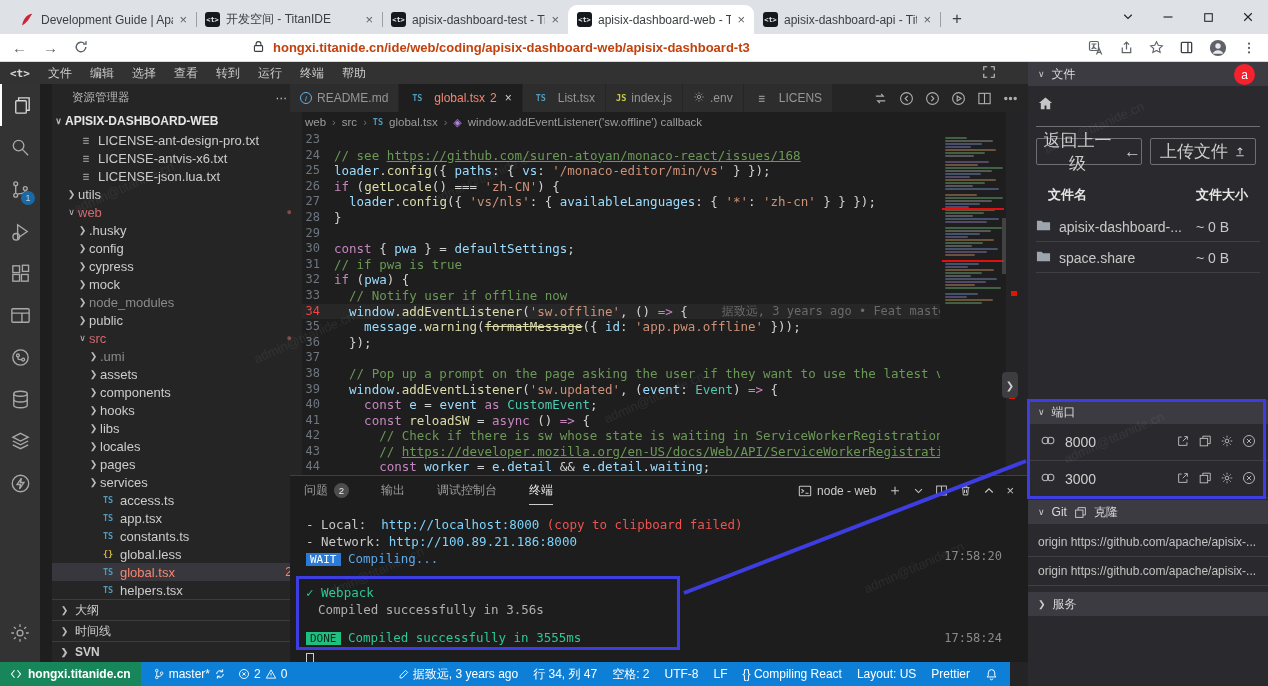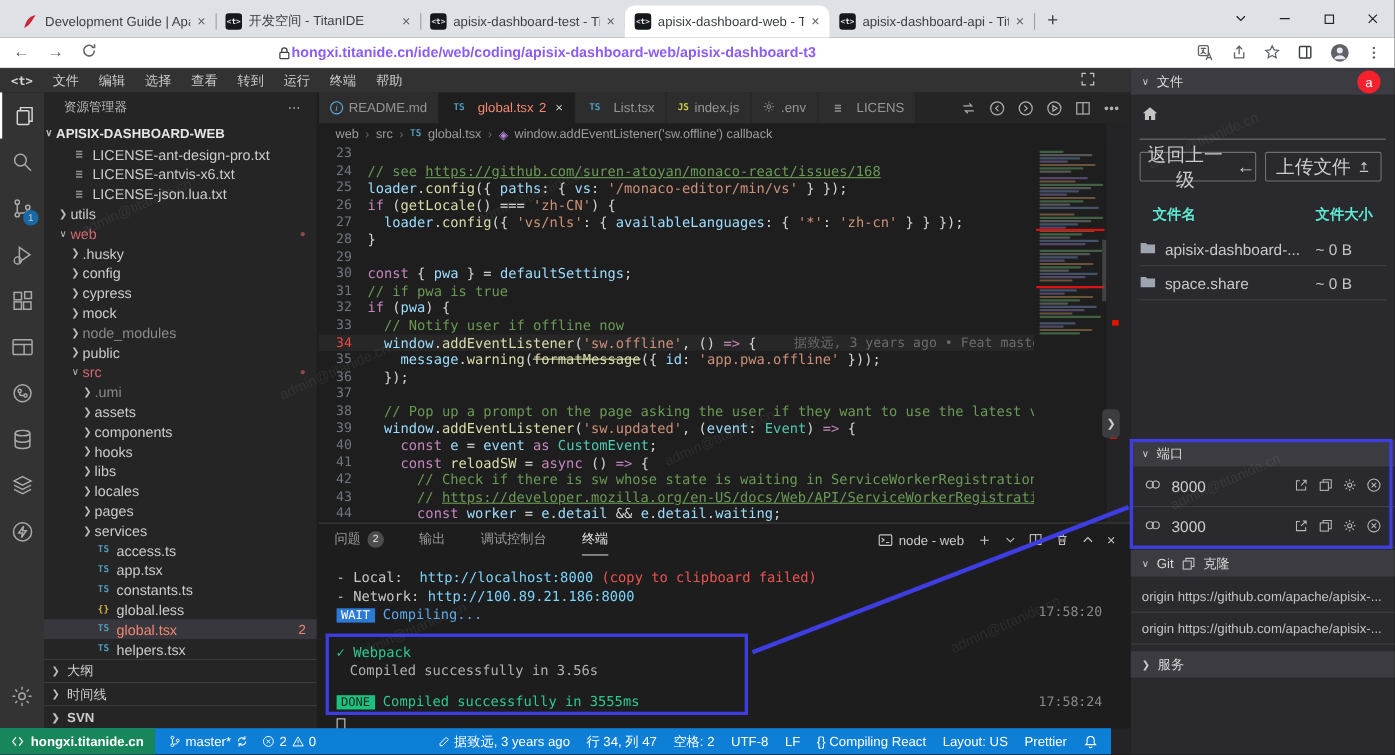--- a/index.html
+++ b/index.html
@@ -15,37 +15,37 @@
 .btab-label{flex:1;white-space:nowrap;overflow:hidden;text-overflow:clip}
 .btab-close{font-size:13px;color:#5f6368;line-height:1}
 .fav-t{width:15px;height:15px;background:#15181c;color:#e8eaed;border-radius:3px;font-size:7px;display:flex;align-items:center;justify-content:center;font-weight:bold;flex:none;font-family:"DejaVu Sans Mono",monospace}
 .fav-svg{width:16px;height:16px;flex:none}
 .newtab{width:26px;height:26px;font-size:17px;color:#3c4043;display:flex;align-items:center;justify-content:center;margin:0 4px 2px}
 .wctrls{margin-left:auto;display:flex;height:34px;align-items:center}
 .wc{width:40px;height:34px;display:flex;align-items:center;justify-content:center;font-size:12px;color:#202124}
 .wc svg{stroke:#202124}
 .toolbar{position:absolute;top:34px;left:0;width:1268px;height:28px;background:#fff;display:flex;align-items:center;padding:0 12px;border-bottom:1px solid #d5d8dc}
 .nav-ic{color:#5f6368;font-size:15px;margin-right:16px;line-height:1}
-.omni{flex:1;display:flex;align-items:flex-end;padding-left:148px;font-size:13px;color:#8b5cf6;white-space:nowrap;overflow:hidden}
+.omni{flex:1;display:flex;align-items:flex-start;gap:8px;padding-left:148px;font-size:13px;color:#c2410c;white-space:nowrap;overflow:hidden}
 .br-icons{display:flex;align-items:center;gap:15px;margin-left:12px}
 .br-icons svg{display:block}
 
 
 .menubar{position:absolute;top:62px;left:0;width:1028px;height:22px;background:#323233;display:flex;align-items:center;color:#cccccc;font-size:12px;z-index:2}
 .logo{margin:0 9px 0 10px;color:#d7d7d7;font-family:"DejaVu Sans Mono",monospace;font-size:11px;font-weight:bold}
 .menu-item{padding:0 9px;cursor:default}
 .fullscreen-btn{margin-left:auto;margin-right:32px}
 
 .activitybar{position:absolute;top:84px;left:0;width:40px;height:578px;background:#333333;display:flex;flex-direction:column;align-items:center;z-index:2}
 .ab-item{width:40px;height:42px;display:flex;align-items:center;justify-content:center;position:relative;opacity:.72}
 .ab-item.active{opacity:1;border-left:2px solid #fff}
 .ab-badge{position:absolute;bottom:5px;right:5px;min-width:14px;height:14px;border-radius:8px;background:#0d7fd4;color:#fff;font-size:9px;display:flex;align-items:center;justify-content:center;padding:0 3px}
 .ab-gear{margin-top:auto;margin-bottom:8px}
 
-.sidebar{position:absolute;top:84px;left:38px;width:250px;height:578px;background:#252526;color:#cccccc;font-size:13px;overflow:hidden;z-index:1}
+.sidebar{position:absolute;top:84px;left:52px;width:250px;height:578px;background:#252526;color:#cccccc;font-size:13px;overflow:hidden;z-index:1}
 .sb-header{height:27px;display:flex;align-items:center;padding:0 14px 0 20px;font-size:11.5px;color:#b8b8b8}
 .sb-header .dots{margin-left:auto;color:#c5c5c5;letter-spacing:1px}
 .sb-root{height:20px;display:flex;align-items:center;font-weight:bold;font-size:12px;color:#e6e6e6}
 .tree-item{height:18px;display:flex;align-items:center;position:relative;white-space:nowrap;cursor:default}
 .tree-item.selected{background:#37373d}
 .chev{width:13px;font-size:9px;color:#bbbbbb;text-align:center;flex:none}
 .fic{width:16px;margin-right:4px;font-size:8.5px;font-weight:bold;text-align:center;flex:none;font-family:"DejaVu Sans Mono",monospace}
 .ic-ts{color:#519aba}.ic-brace{color:#d4b43c}.ic-txt{color:#8f8f8f;font-size:11px}
 .lbl-mod{color:#d1696e}.lbl-dim{color:#8a8a8a}.lbl-err{color:#f48771}
 .t-badge{position:absolute;right:10px;color:#f48771;font-size:12px}
@@ -114,21 +114,21 @@
 .statusfill{position:absolute;top:662px;left:1010px;width:18px;height:24px;background:#242427;z-index:2}
 
 
 .rightpanel{position:absolute;top:62px;left:1028px;width:240px;height:624px;background:#2a2a2e;color:#cccccc;z-index:2}
 .rp-sec{position:absolute;left:0;right:0}
 .rp-header{height:24px;background:#3b3b41;display:flex;align-items:center;padding-left:10px;font-size:12px;gap:7px;color:#dadada}
 .rp-chev{font-size:9px;color:#cccccc}
 .badge-a{position:absolute;right:13px;top:2px;width:21px;height:21px;background:#f5222d;border-radius:50%;color:#fff;display:flex;align-items:center;justify-content:center;font-size:12px;z-index:5}
 .rp-divider{position:absolute;left:8px;right:8px;height:1px;background:#6f6f76}
 .rp-btn{position:absolute;height:27px;border:1px solid #6e6e74;border-radius:2px;color:#cccccc;font-size:17px;display:flex;align-items:center;justify-content:center;gap:6px;background:transparent}
-.ft-head{position:absolute;font-weight:bold;font-size:13px;color:#5eead4}
+.ft-head{position:absolute;font-weight:bold;font-size:13px;color:#e5e5e5}
 .ft-row{position:absolute;left:8px;right:8px;height:30px;display:flex;align-items:center;gap:8px;border-bottom:1px solid #3f3f45;font-size:14px;color:#c8c8c8}
 .ft-size{position:absolute;left:160px}
 .port-row{position:absolute;left:0;right:0;height:37px;display:flex;align-items:center;padding:0 12px;gap:9px;border-bottom:1px solid #3f3f45}
 .port-num{font-size:14px;color:#d0d0d0}
 .port-icons{margin-left:auto;display:flex;gap:8px;align-items:center}
 .remote-row{position:absolute;left:0;right:0;height:29px;display:flex;align-items:center;padding:0 10px;font-size:12px;color:#c3c3c3;border-bottom:1px solid #3f3f45;white-space:nowrap;overflow:hidden}
 
 
 .ann-box{position:absolute;border:3px solid #3d3de1;z-index:6;pointer-events:none}
 .overlay{position:absolute;inset:0;z-index:6;pointer-events:none}

